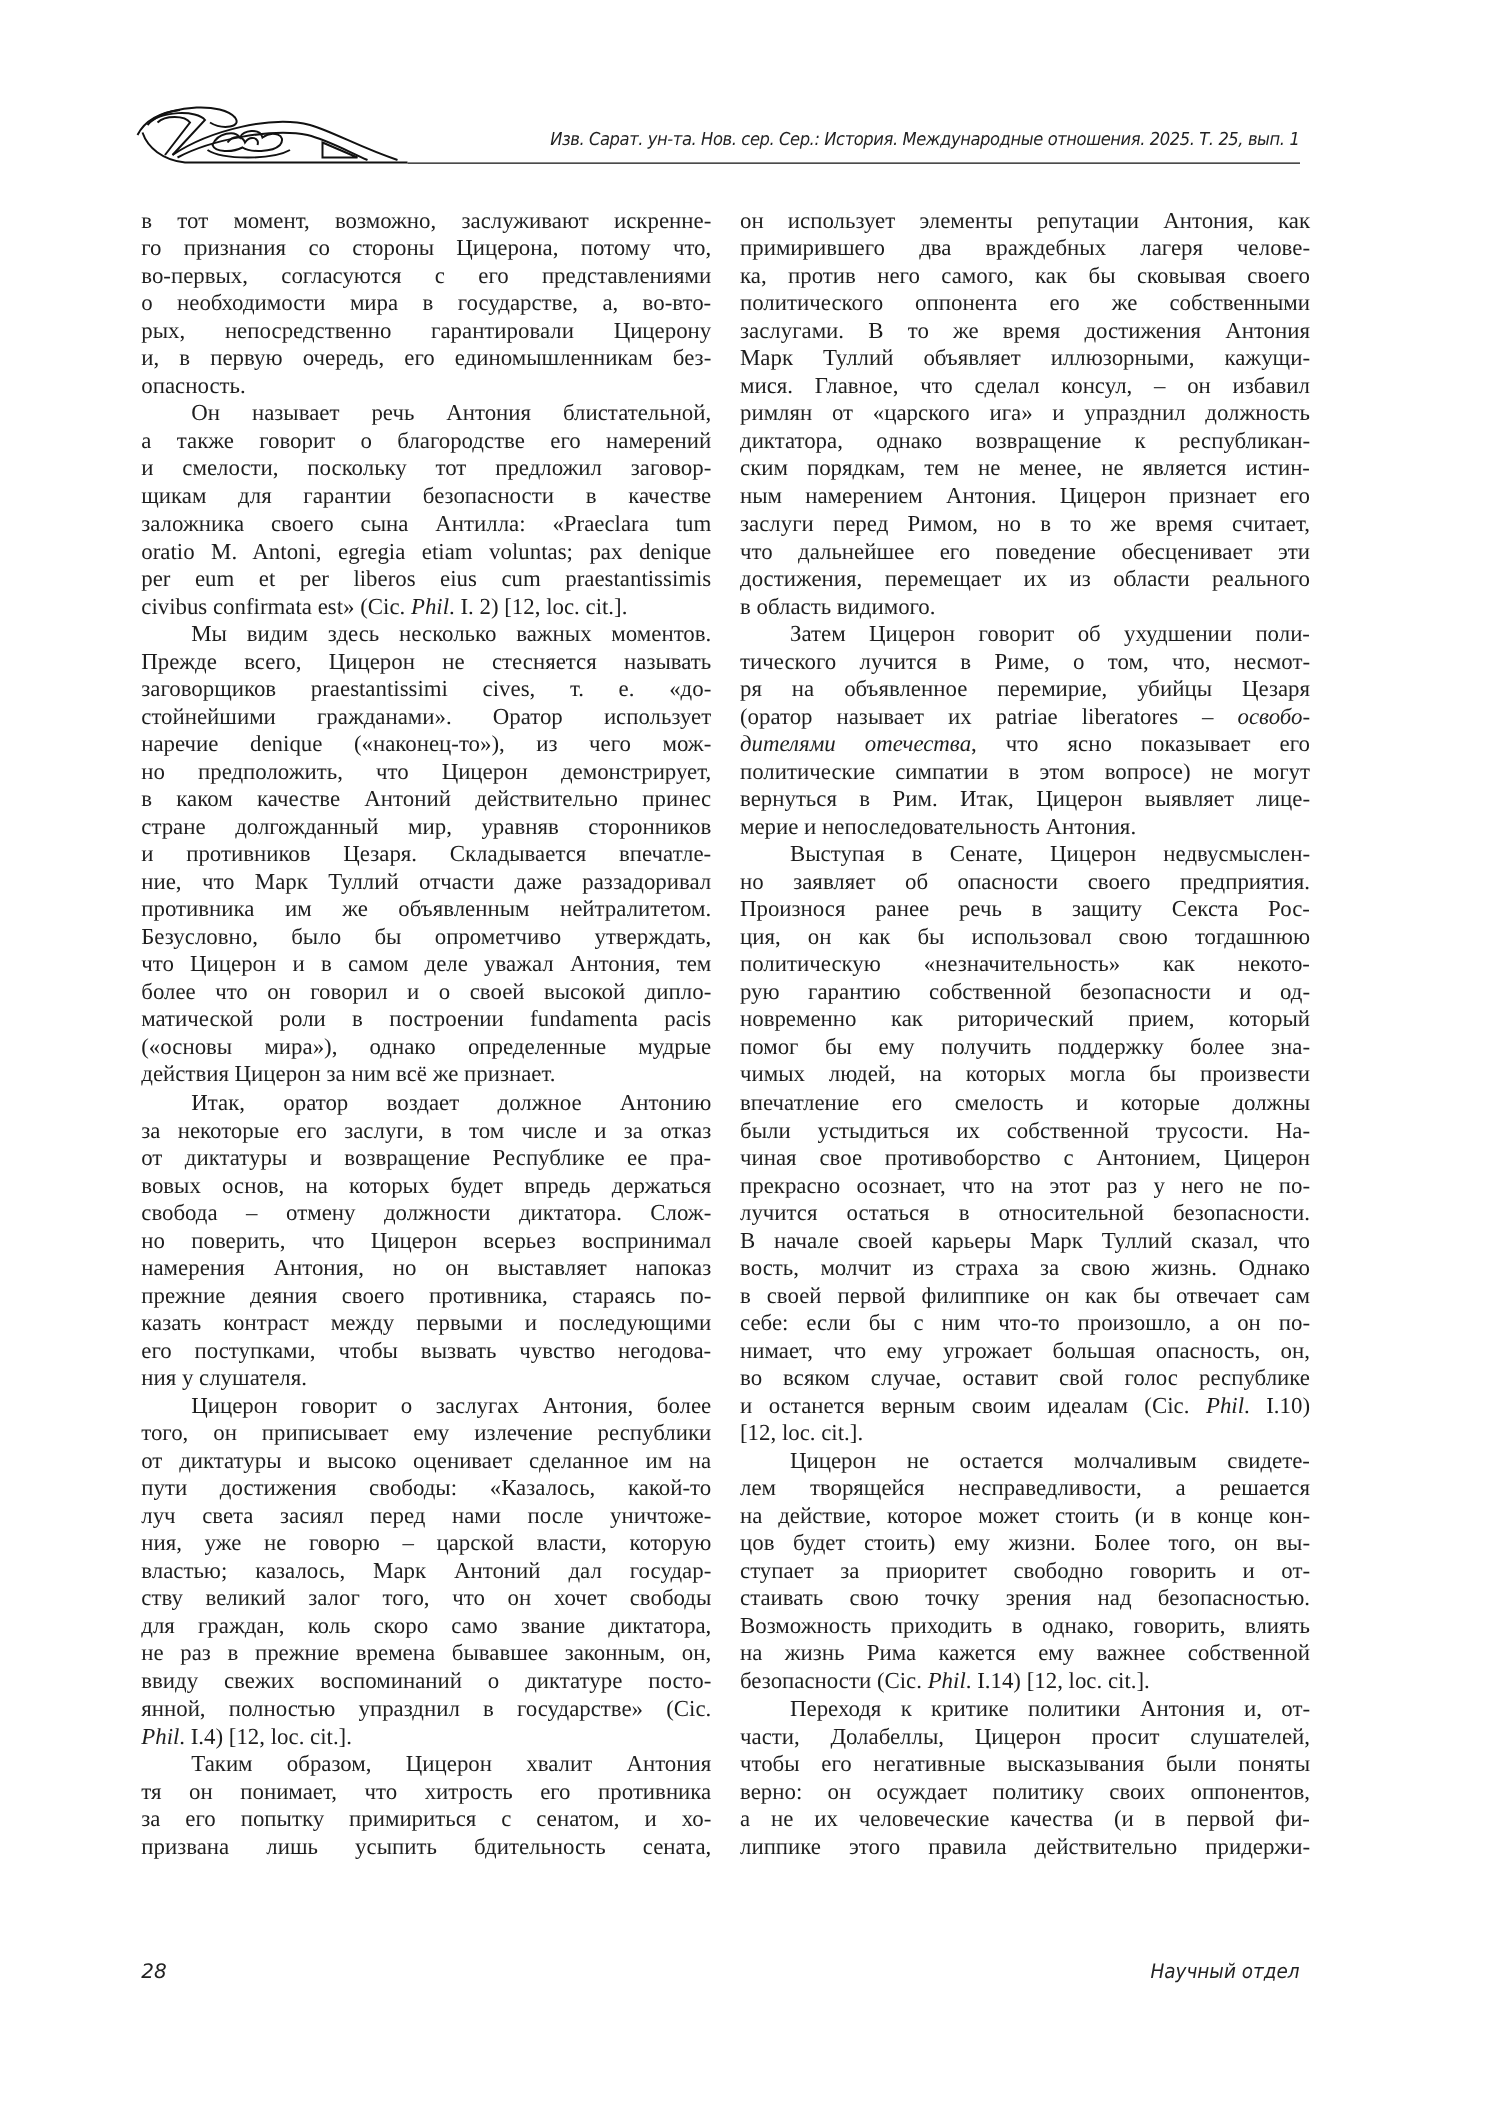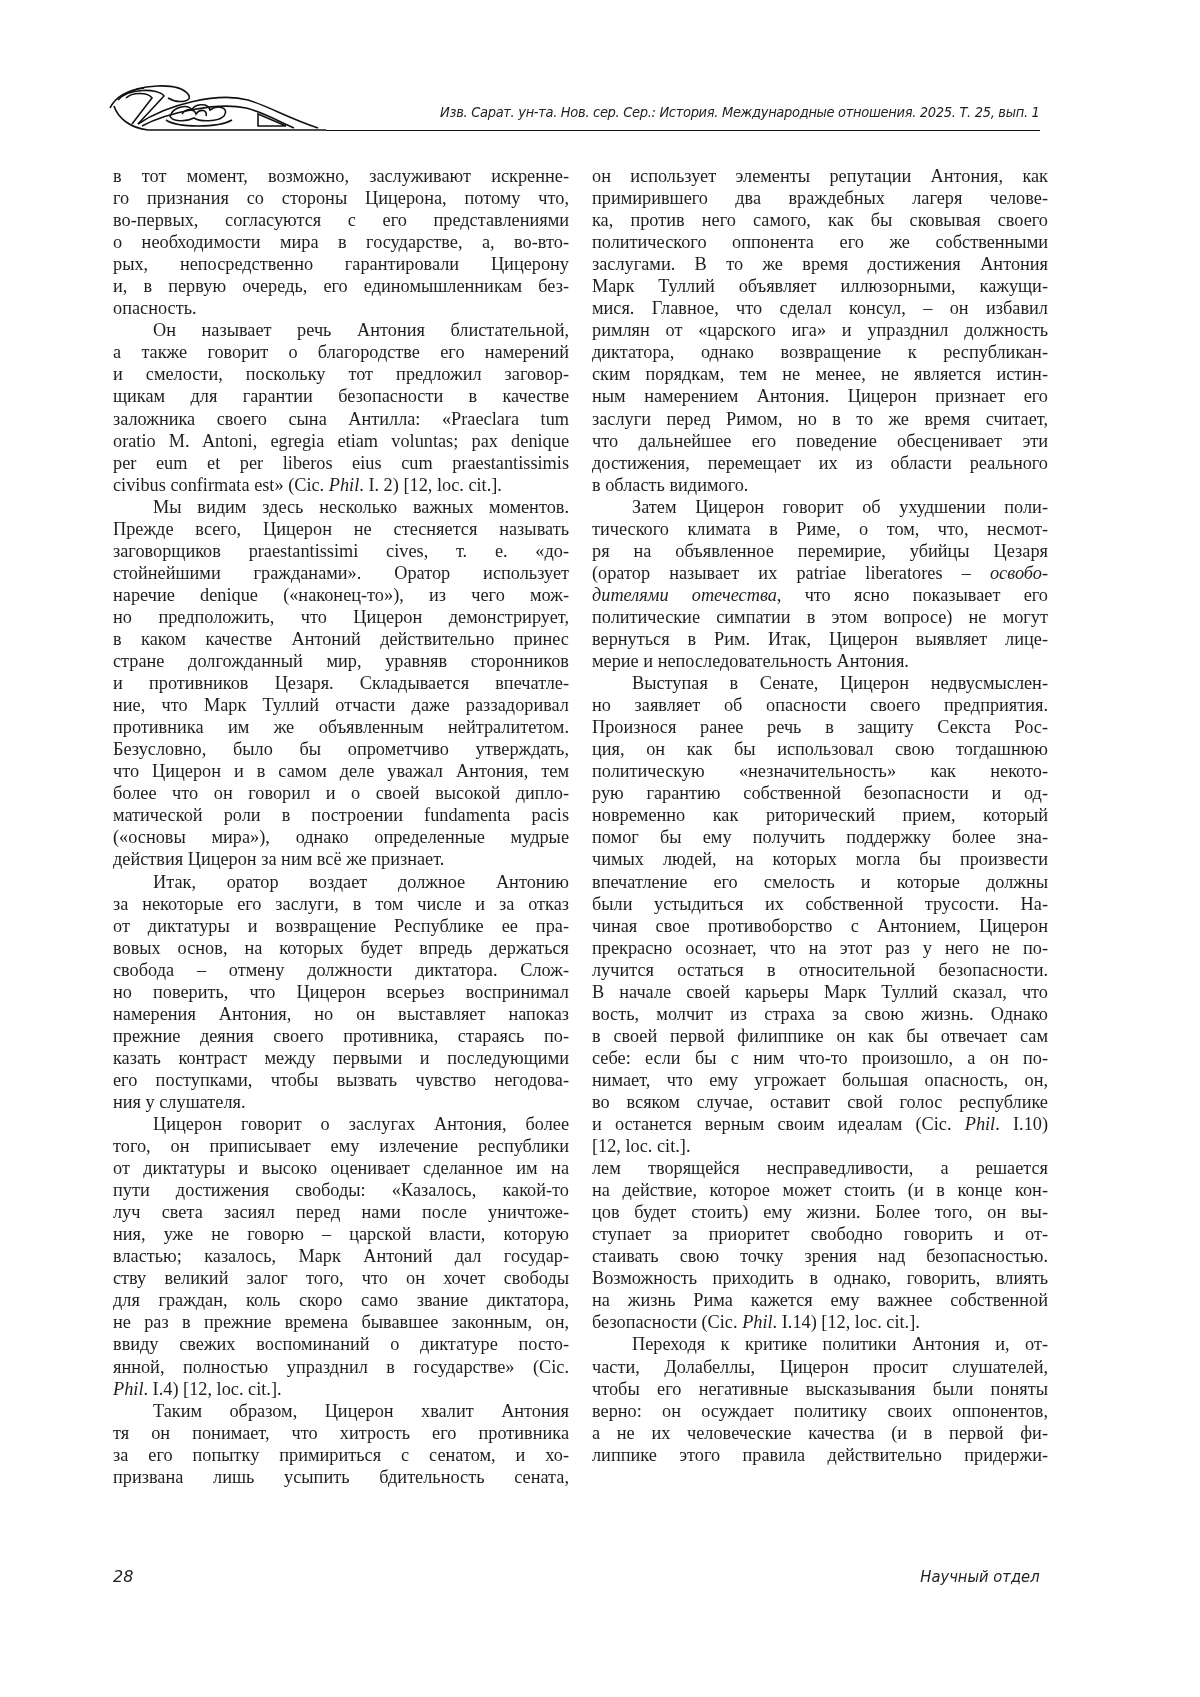--- a/index.html
+++ b/index.html
@@ -124,21 +124,21 @@
     <span class="line">мися. Главное, что сделал консул, – он избавил</span>
     <span class="line">римлян от «царского ига» и упразднил должность</span>
     <span class="line">диктатора, однако возвращение к республикан-</span>
     <span class="line">ским порядкам, тем не менее, не является истин-</span>
     <span class="line">ным намерением Антония. Цицерон признает его</span>
     <span class="line">заслуги перед Римом, но в то же время считает,</span>
     <span class="line">что дальнейшее его поведение обесценивает эти</span>
     <span class="line">достижения, перемещает их из области реального</span>
     <span class="line last">в область видимого.</span>
     <span class="line indent">Затем Цицерон говорит об ухудшении поли-</span>
-    <span class="line">тического климата в Риме, о том, что, несмот-</span>
+    <span class="line">тического лучится в Риме, о том, что, несмот-</span>
     <span class="line">ря на объявленное перемирие, убийцы Цезаря</span>
     <span class="line"><span>(оратор называет их patriae liberatores – </span><i>освобо-</i><span></span></span>
     <span class="line"><span></span><i>дителями отечества</i><span>, что ясно показывает его</span></span>
     <span class="line">политические симпатии в этом вопросе) не могут</span>
     <span class="line">вернуться в Рим. Итак, Цицерон выявляет лице-</span>
     <span class="line last">мерие и непоследовательность Антония.</span>
     <span class="line indent">Выступая в Сенате, Цицерон недвусмыслен-</span>
     <span class="line">но заявляет об опасности своего предприятия.</span>
     <span class="line">Произнося ранее речь в защиту Секста Рос-</span>
     <span class="line">ция, он как бы использовал свою тогдашнюю</span>
@@ -153,20 +153,21 @@
     <span class="line">прекрасно осознает, что на этот раз у него не по-</span>
     <span class="line">лучится остаться в относительной безопасности.</span>
     <span class="line">В начале своей карьеры Марк Туллий сказал, что</span>
     <span class="line">вость, молчит из страха за свою жизнь. Однако</span>
     <span class="line">в своей первой филиппике он как бы отвечает сам</span>
     <span class="line">себе: если бы с ним что-то произошло, а он по-</span>
     <span class="line">нимает, что ему угрожает большая опасность, он,</span>
     <span class="line">во всяком случае, оставит свой голос республике</span>
     <span class="line" style="letter-spacing: -0.0003125px;"><span>и останется верным своим идеалам (Cic. </span><i>Phil</i><span>. I.10)</span></span>
     <span class="line last">[12, loc. cit.].</span>
+    <span class="line indent">Цицерон не остается молчаливым свидете-</span>
     <span class="line">лем творящейся несправедливости, а решается</span>
     <span class="line">на действие, которое может стоить (и в конце кон-</span>
     <span class="line">цов будет стоить) ему жизни. Более того, он вы-</span>
     <span class="line">ступает за приоритет свободно говорить и от-</span>
     <span class="line">стаивать свою точку зрения над безопасностью.</span>
     <span class="line">Возможность приходить в однако, говорить, влиять</span>
     <span class="line">на жизнь Рима кажется ему важнее собственной</span>
     <span class="line last"><span>безопасности (Cic. </span><i>Phil</i><span>. I.14) [12, loc. cit.].</span></span>
     <span class="line indent">Переходя к критике политики Антония и, от-</span>
     <span class="line">части, Долабеллы, Цицерон просит слушателей,</span>

